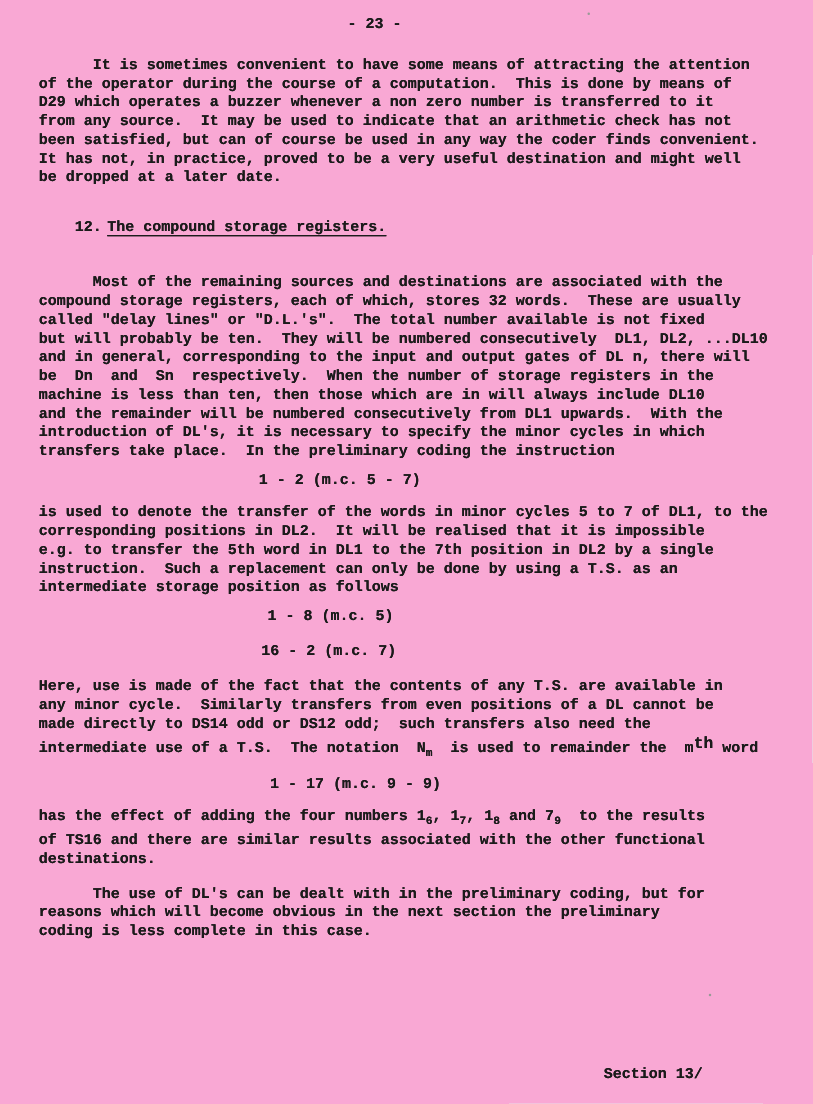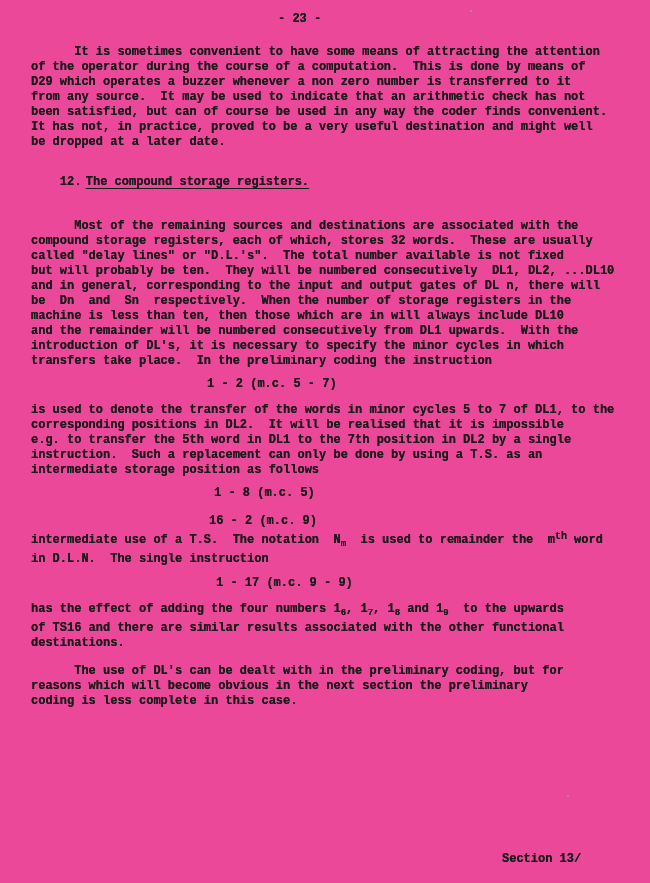--- a/index.html
+++ b/index.html
@@ -1,21 +1,21 @@
 <!DOCTYPE html>
 <html><head>
 <meta charset="utf-8">
 <style>
   html, body { margin: 0; padding: 0; background: #e9e9e7; }
   .page {
     position: relative;
     width: 650px;
     height: 883px;
     margin: 0 auto;
-    background: #ec4899;
+    background: #f9a8d4;
     overflow: hidden;
     font-family: "Liberation Mono", "DejaVu Sans Mono", monospace;
     font-size: 12px;
     line-height: 15px;
     font-weight: 600;
     color: #1b1b1b;
     text-shadow: 0 0 0.3px #1b1b1b;
   }
   .pre { white-space: pre; }
   .page-number { margin: 12px 0 0 278px; }
@@ -34,24 +34,24 @@
   .para-12-2 { margin-top: 11px; }
   .para-12-3a { margin-top: 13px; }
   .para-12-4 { margin-top: 11px; }
   .para-12-5 { margin-top: 13px; }
   .formula { margin-left: 207px; white-space: pre; }
   .formula-1 { margin-top: 8px; }
   .formula-2 { margin-top: 8px; margin-left: 214px; }
   .formula-3 { margin-top: 13px; margin-left: 209px; }
   .formula-4 { margin-top: 9px; margin-left: 216px; }
   .sub { font-size: 9px; vertical-align: -3px; }
-  .sup { font-size: 10px; vertical-align: 3.5px; }
+  .sup { font-size: 13px; vertical-align: 3.5px; }
   .footer {
     position: absolute;
-    left: 502px;
+    left: 483px;
     top: 852px;
     white-space: pre;
   }
   .speck { position: absolute; background: #9a9a96; border-radius: 50%; }
   .speck1 { left: 470px; top: 10px;  width: 2px; height: 2px; }
   .speck2 { left: 232px; top: 470px; width: 2px; height: 2px; }
   .speck3 { left: 567px; top: 795px; width: 2px; height: 2px; }
 </style>
 </head>
 <body>
@@ -86,28 +86,30 @@
 
   <div class="formula formula-1">1 - 2 (m.c. 5 - 7)</div>
 
   <div class="para para-12-2">is used to denote the transfer of the words in minor cycles 5 to 7 of DL1, to the
 corresponding positions in DL2.  It will be realised that it is impossible
 e.g. to transfer the 5th word in DL1 to the 7th position in DL2 by a single
 instruction.  Such a replacement can only be done by using a T.S. as an
 intermediate storage position as follows</div>
 
   <div class="formula formula-2">1 - 8 (m.c. 5)</div>
-  <div class="formula formula-3">16 - 2 (m.c. 9)</div>
+  <div class="formula formula-3">16 - 2 (m.c. 7)</div>
 
+  <div class="para para-12-3a">Here, use is made of the fact that the contents of any T.S. are available in
+any minor cycle.  Similarly transfers from even positions of a DL cannot be
+made directly to DS14 odd or DS12 odd;  such transfers also need the</div>
   <div class="para"><span>intermediate use of a T.S.  The notation  N</span><span class="sub">m</span><span>  is used to remainder the  m</span><span class="sup">th</span><span> word</span></div>
-  <div class="para">in D.L.N.  The single instruction</div>
 
   <div class="formula formula-4">1 - 17 (m.c. 9 - 9)</div>
 
-  <div class="para para-12-4"><span>has the effect of adding the four numbers 1</span><span class="sub">6</span><span>, 1</span><span class="sub">7</span><span>, 1</span><span class="sub">8</span><span> and 1</span><span class="sub">9</span><span>  to the upwards</span></div>
+  <div class="para para-12-4"><span>has the effect of adding the four numbers 1</span><span class="sub">6</span><span>, 1</span><span class="sub">7</span><span>, 1</span><span class="sub">8</span><span> and 7</span><span class="sub">9</span><span>  to the results</span></div>
   <div class="para">of TS16 and there are similar results associated with the other functional
 destinations.</div>
 
   <div class="para para-12-5">      The use of DL's can be dealt with in the preliminary coding, but for
 reasons which will become obvious in the next section the preliminary
 coding is less complete in this case.</div>
 
   <div class="footer">Section 13/</div>
 
   <div class="speck speck1"></div>

